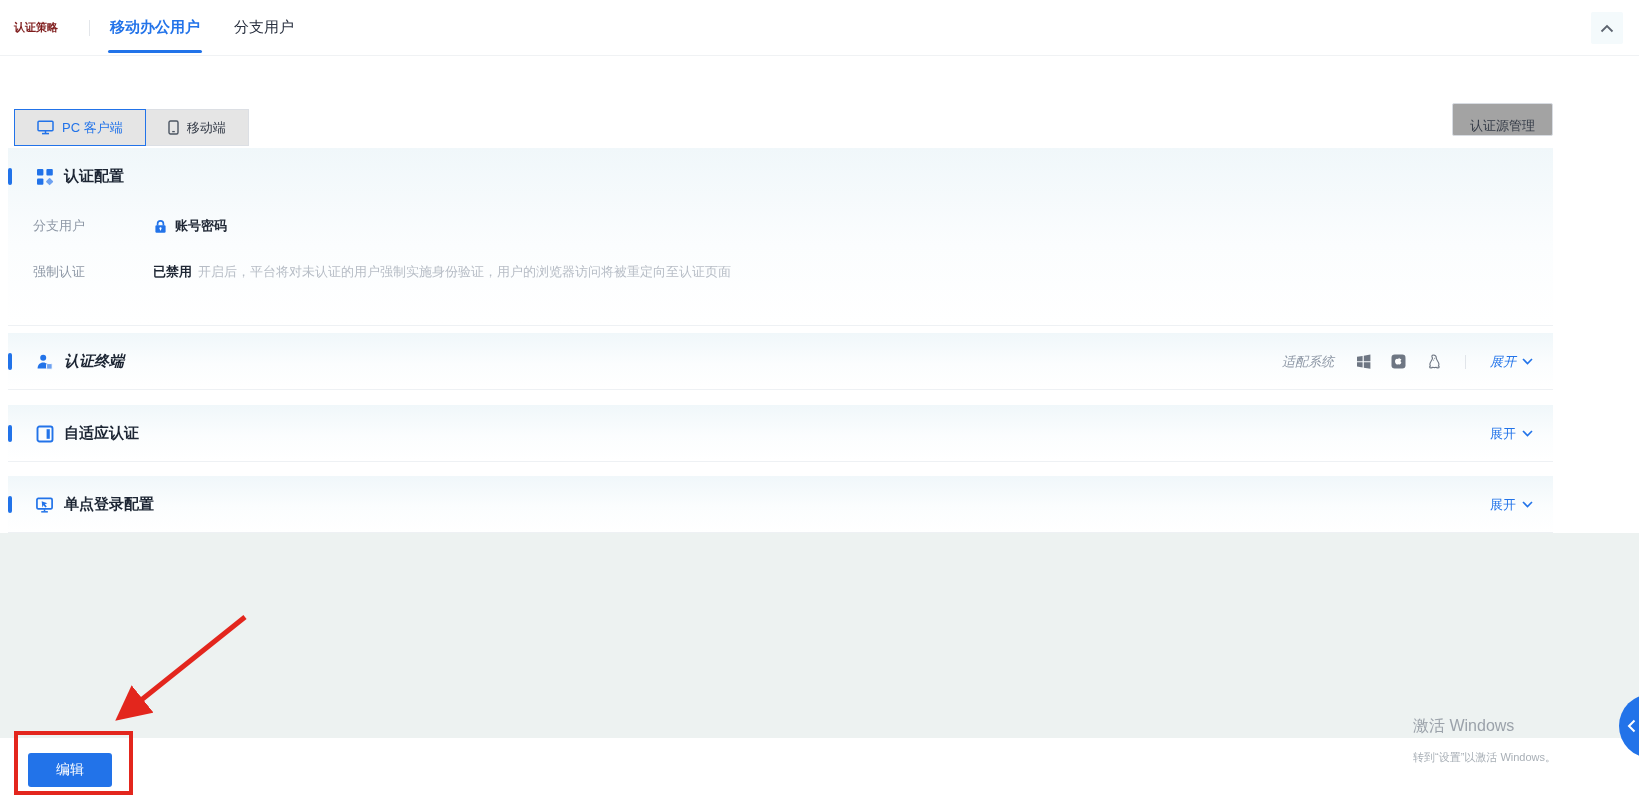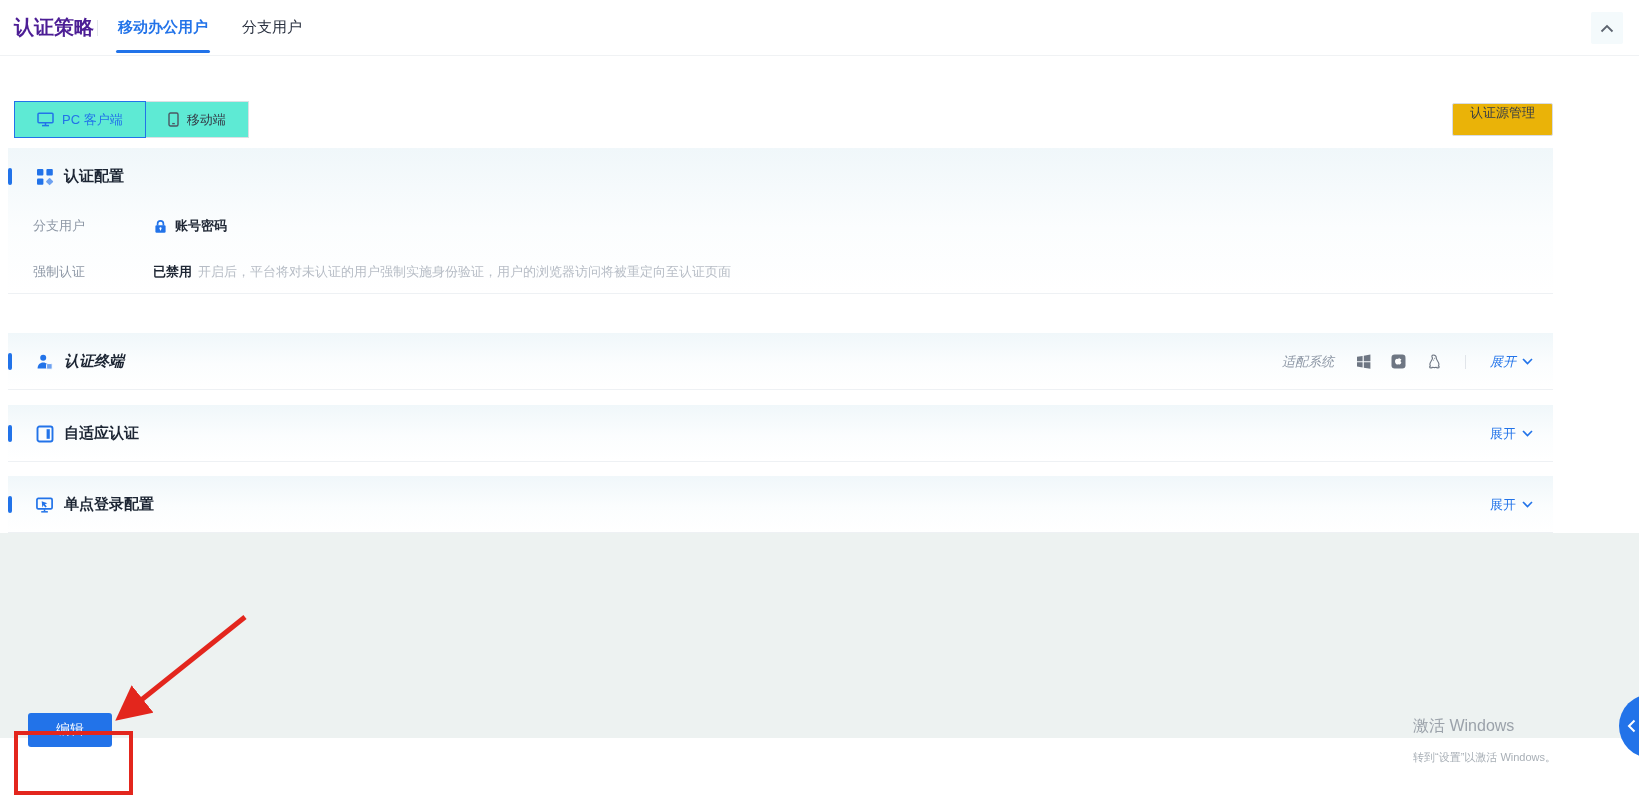--- a/index.html
+++ b/index.html
@@ -6,21 +6,21 @@
   html,body { width:1639px; height:801px; }
   body {
     font-family: "Liberation Sans", "DejaVu Sans", sans-serif;
     font-size:13px; color:#2a3140; background:#fff; overflow:hidden;
   }
   .page { position:relative; width:1639px; height:801px; background:#fff; overflow:hidden; }
 
   
   .header { position:absolute; top:0; left:0; width:100%; height:56px; background:#fff;
             border-bottom:1px solid #f0f2f4; display:flex; align-items:center; padding-left:14px; }
-  .page-title { font-size:20px; font-weight:bold; color:#4c1d95; margin-right:3px; }
+  .page-title { font-size:11px; font-weight:bold; color:#7f1d1d; margin-right:31px; }
   .title-divider { width:1px; height:16px; background:#e3e6ea; margin-right:20px; }
   .top-tab { font-size:15px; color:#2a3140; margin-right:34px; height:56px; display:flex; align-items:center;
              position:relative; cursor:pointer; }
   .top-tab.active { color:#2273e9; font-weight:bold; }
   .top-tab.active::after { content:""; position:absolute; left:-2px; right:-2px; bottom:3px; height:3px;
              background:#2273e9; border-radius:2px; }
   .collapse-btn { position:absolute; right:16px; top:12px; width:32px; height:32px; background:#f4fafc;
              display:flex; align-items:center; justify-content:center; cursor:pointer; border-radius:2px; }
 
   
@@ -29,26 +29,26 @@
              color:#566070; font-size:13px; }
   .help-icon { display:inline-flex; width:15px; height:15px; border-radius:50%; background:#77808f;
              color:#fff; font-size:10px; font-weight:bold; align-items:center; justify-content:center;
              margin:0 5px 0 7px; }
   .help-link { color:#333b48; cursor:pointer; }
 
   
   .toolbar { position:absolute; top:91px; left:0; width:100%; height:57px; background:#fff; }
   .device-tabs { position:absolute; left:14px; top:10px; display:flex; }
   .device-tab { height:37px; display:flex; align-items:center; justify-content:center; gap:8px;
-             padding:0 22px; background:#5eead4; border:1px solid #dcdfe4; color:#343b47; cursor:pointer; }
+             padding:0 22px; background:#e5e5e5; border:1px solid #dcdfe4; color:#343b47; cursor:pointer;margin-top:8px; }
   .device-tab.active { border:1px solid #2273e9; color:#2273e9; z-index:2; }
   .device-tab + .device-tab { margin-left:-1px; }
-  .manage-btn { position:absolute; right:86px; top:12px; height:33px; padding:0 17px; background:#eab308;
+  .manage-btn { position:absolute; right:86px; top:12px; height:33px; padding:0 17px; background:#a3a3a3;
              border:1px solid #d8dce2; border-radius:2px; color:#343b47; font-size:13px;
-             display:flex; align-items:flex-start; cursor:pointer; }
+             display:flex; align-items:flex-end; cursor:pointer; }
 
   
   .card { position:absolute; left:8px; width:1545px;
           background:linear-gradient(180deg,#f0f7fa 0%, #fbfdfe 55%, #ffffff 100%);
           border-bottom:1px solid #eef1f4; }
   .card-head { position:absolute; left:0; top:0; right:0; height:57px; display:flex; align-items:center; }
   .accent { position:absolute; left:0; top:20px; width:4px; height:17px; background:#2273e9; border-radius:2px; }
   .sec-icon { margin-left:28px; width:18px; height:18px; display:flex; align-items:center; }
   .sec-title { margin-left:10px; font-size:15px; font-weight:bold; color:#1c2533; }
   .head-right { position:absolute; right:20px; top:0; height:57px; display:flex; align-items:center; gap:20px; }
@@ -59,21 +59,21 @@
 
   .cfg-row { position:absolute; left:25px; display:flex; align-items:center; height:24px; }
   .cfg-label { width:120px; color:#8d97a5; font-size:13px; }
   .cfg-value { display:flex; align-items:center; gap:7px; color:#1f2734; font-weight:bold; font-size:13px; }
   .cfg-status { color:#1f2734; font-weight:bold; font-size:13px; }
   .cfg-desc { color:#b7bdc6; font-size:13px; font-weight:normal; margin-left:6px; }
 
   
   .gray-zone { position:absolute; left:0; top:533px; width:1639px; height:205px; background:#edf2f1; }
   .footer { position:absolute; left:0; top:738px; width:1639px; height:63px; background:#fff; }
-  .edit-btn { position:absolute; left:28px; top:713px; width:84px; height:34px; background:#2273e9;
+  .edit-btn { position:absolute; left:28px; top:753px; width:84px; height:34px; background:#2273e9;
               color:#fff; font-size:14px; border:none; border-radius:3px; cursor:pointer; }
   .red-rect { position:absolute; left:14px; top:731px; width:119px; height:64px;
               border:4px solid #e3261d; pointer-events:none; }
   .arrow-svg { position:absolute; left:95px; top:600px; pointer-events:none; }
 
   
   .watermark { position:absolute; left:1413px; top:716px; color:#9ba2aa; }
   .watermark .wm1 { font-size:16px; }
   .watermark .wm2 { font-size:11px; color:#a8afb6; margin-top:13px; }
 
@@ -119,21 +119,21 @@
           <line x1="4.2" y1="11.6" x2="6.8" y2="11.6" stroke="#4c5562" stroke-width="1.3"></line>
         </svg>
         <span>移动端</span>
       </div>
     </div>
     <div class="manage-btn">
       <span>认证源管理</span>
     </div>
   </div>
 
-  <div class="card" style="top:148px; height:146px;">
+  <div class="card" style="top:148px; height:178px;">
     <div class="accent"></div>
     <div class="card-head">
       <span class="sec-icon">
         <svg width="18" height="18" viewBox="0 0 18 18">
           <rect x="1" y="1" width="6.4" height="6.4" rx="1" fill="#2273e9"></rect>
           <rect x="10.4" y="1" width="6.4" height="6.4" rx="1" fill="#2273e9"></rect>
           <rect x="1" y="10.4" width="6.4" height="6.4" rx="1" fill="#2273e9"></rect>
           <rect x="10.9" y="10.9" width="5.4" height="5.4" rx="0.8" fill="#6ea2f1" transform="rotate(45 13.6 13.6)"></rect>
         </svg>
       </span>

